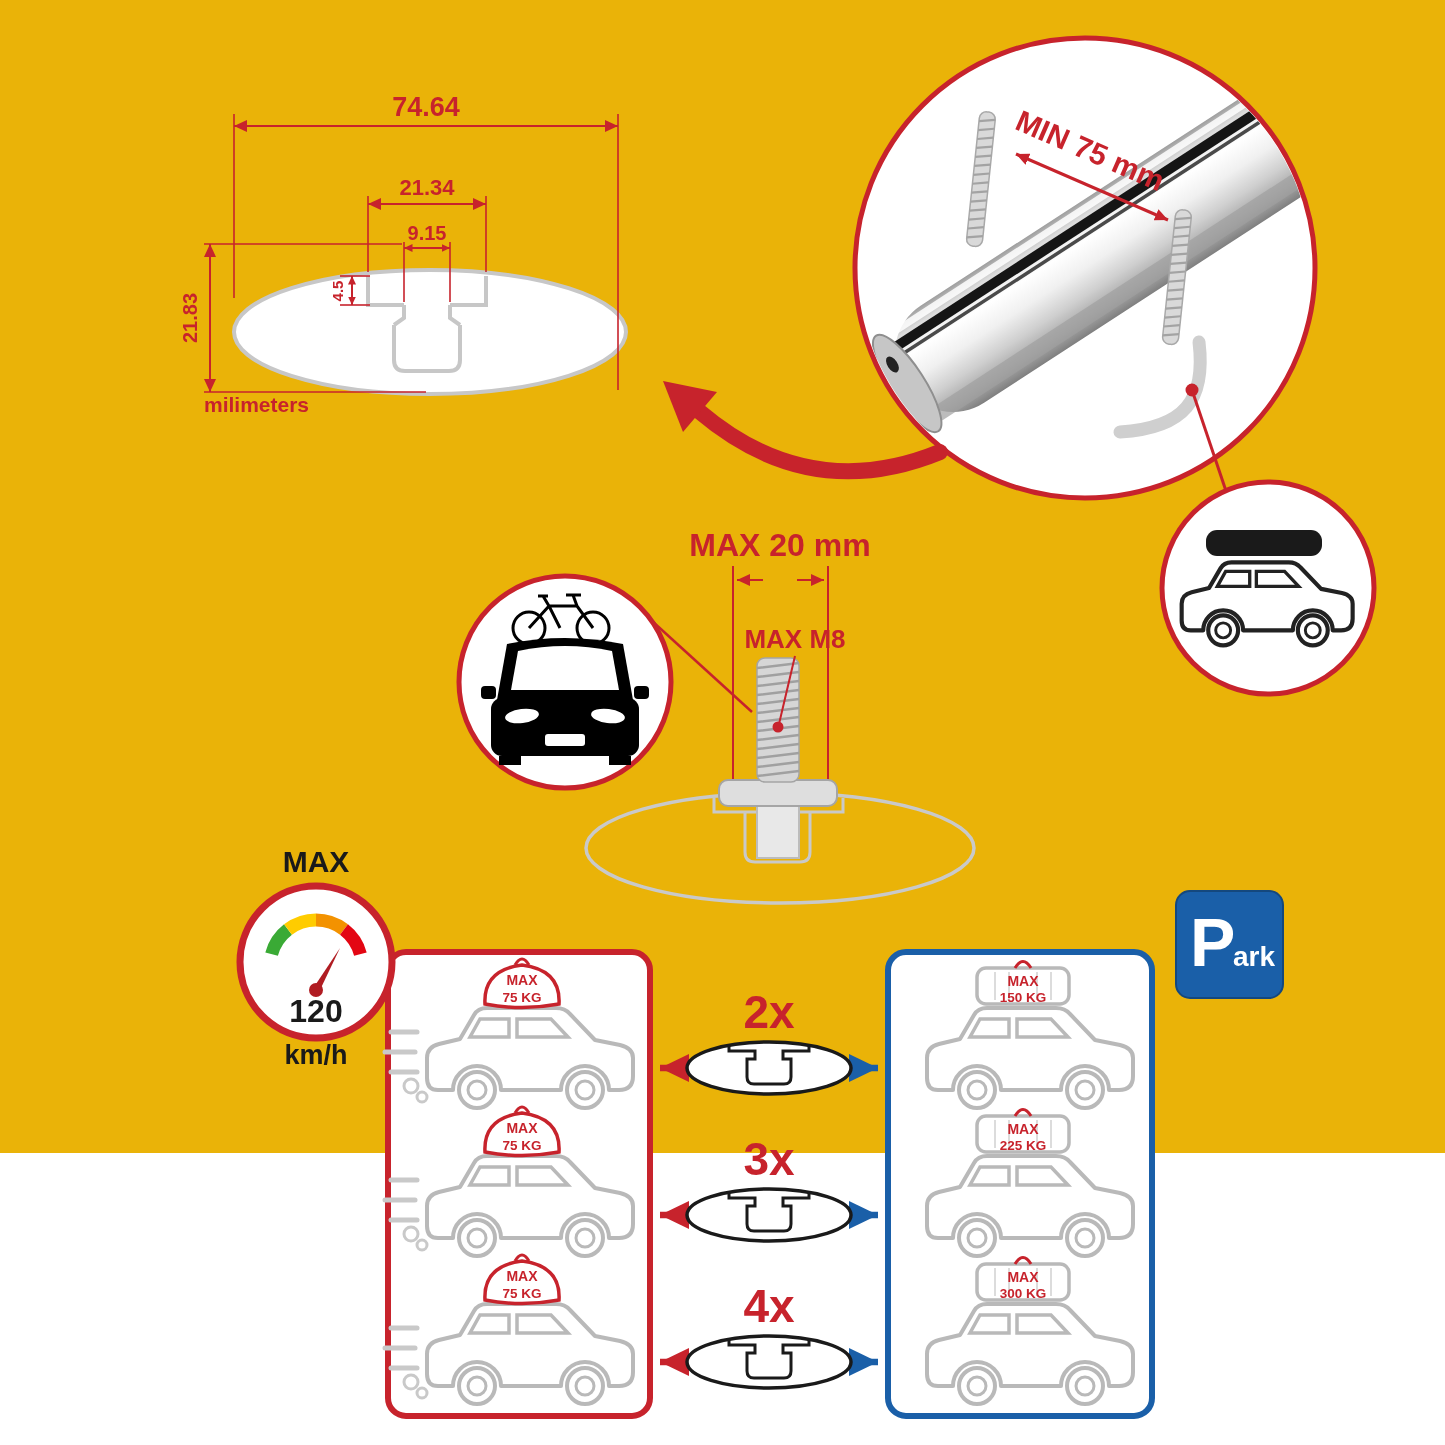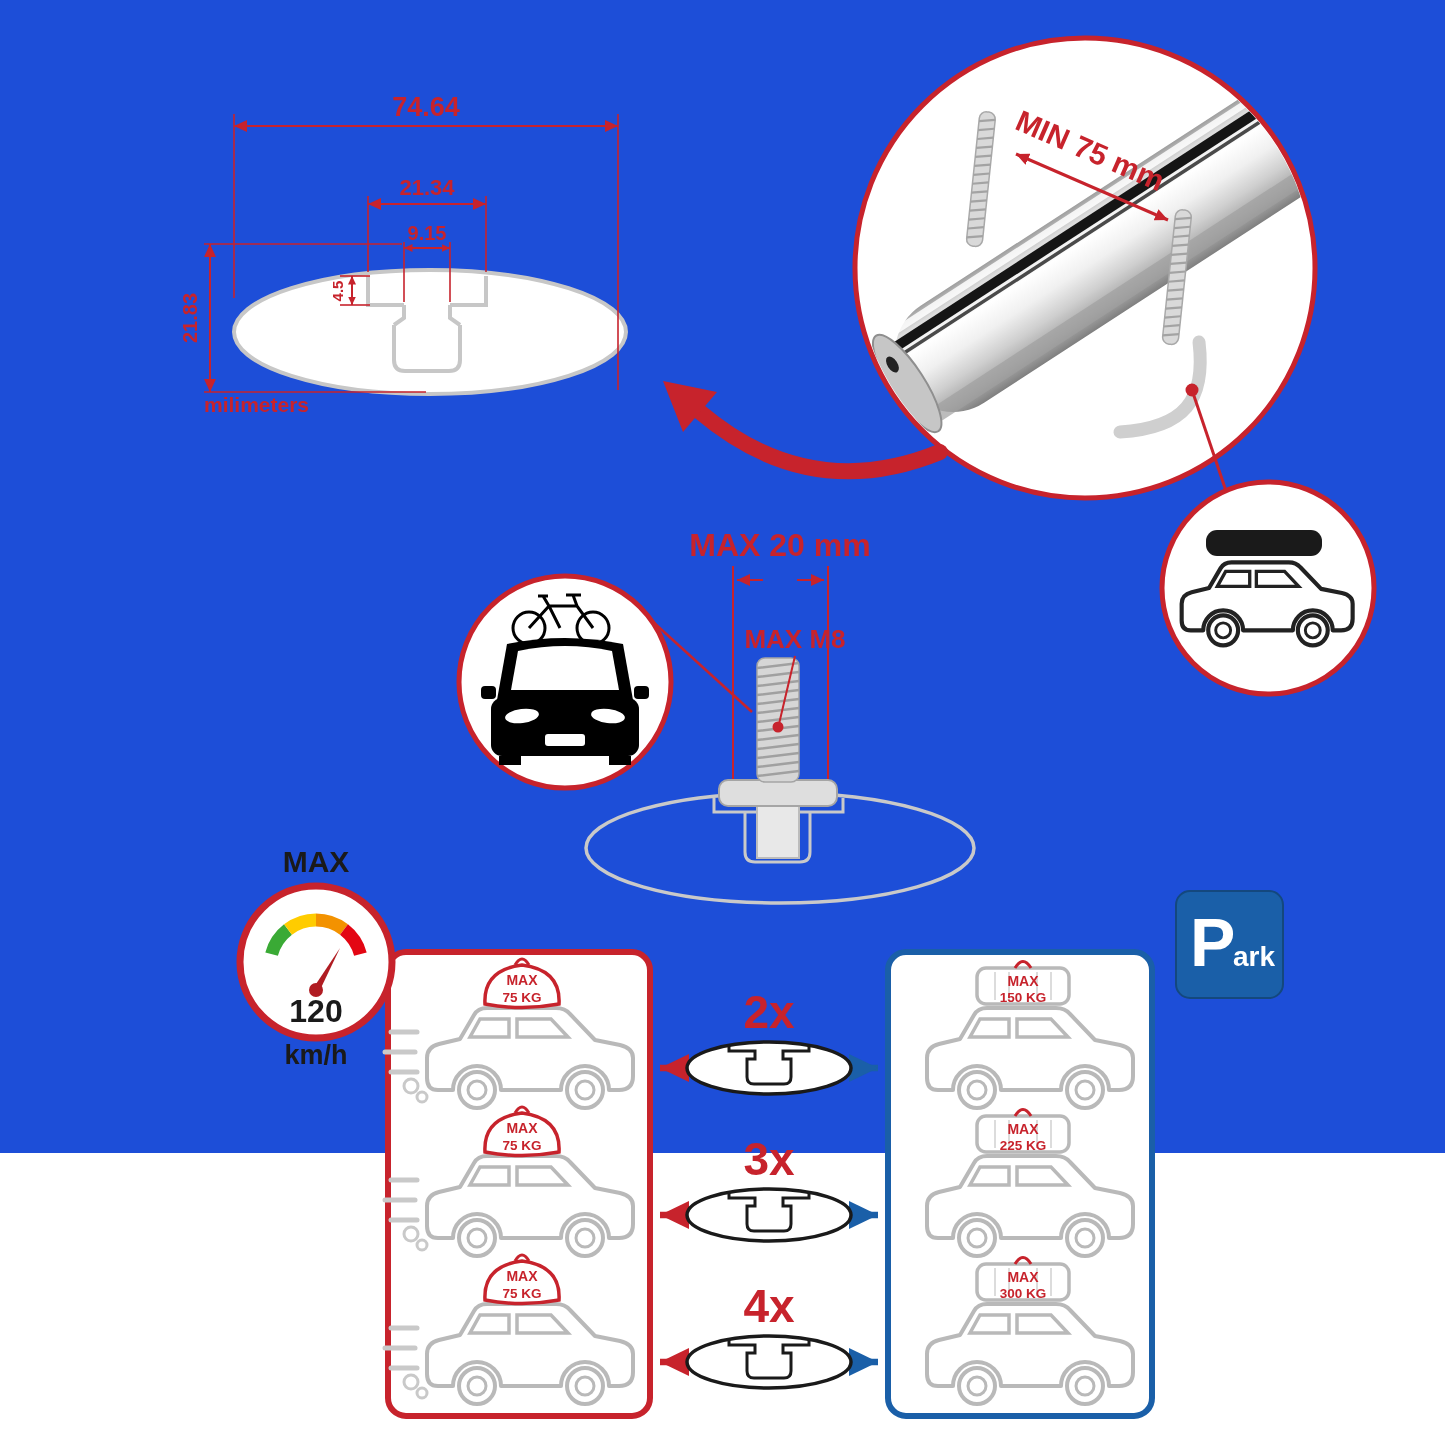--- a/index.html
+++ b/index.html
@@ -3,21 +3,21 @@
 <meta charset="utf-8">
 <style>
   *{margin:0;padding:0;box-sizing:border-box}
   html,body{background:#ffffff;width:1445px;height:1445px;overflow:hidden}
   body,svg text{font-family:"Liberation Sans", sans-serif}
   svg text{font-weight:bold}
   .mid{text-anchor:middle}
   .red{fill:#c7232c}
   .blk{fill:#1a1a1a}
   .wht{fill:#ffffff}
-  .canvas{position:relative;width:1445px;height:1153px;background:#1d4ed8}
+  .canvas{position:relative;width:1445px;height:1153px;background:#eab308}
 </style>
 </head>
 <body>
 
 <div class="canvas">
 <svg width="1445" height="1445" viewBox="0 0 1445 1445">
   <defs>
     <marker id="m-red-s" markerUnits="userSpaceOnUse" markerWidth="14" markerHeight="12" refX="13" refY="6" orient="auto-start-reverse">
       <path d="M0 0 L13 6 L0 12 Z" fill="#c7232c"></path>
     </marker>

